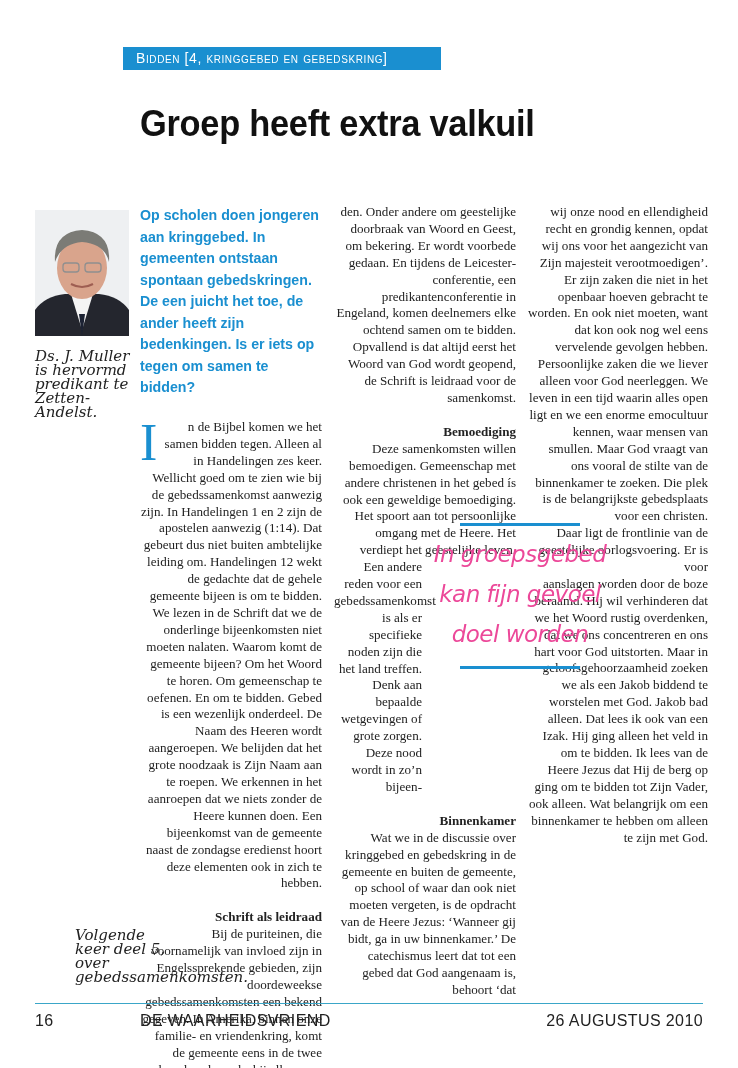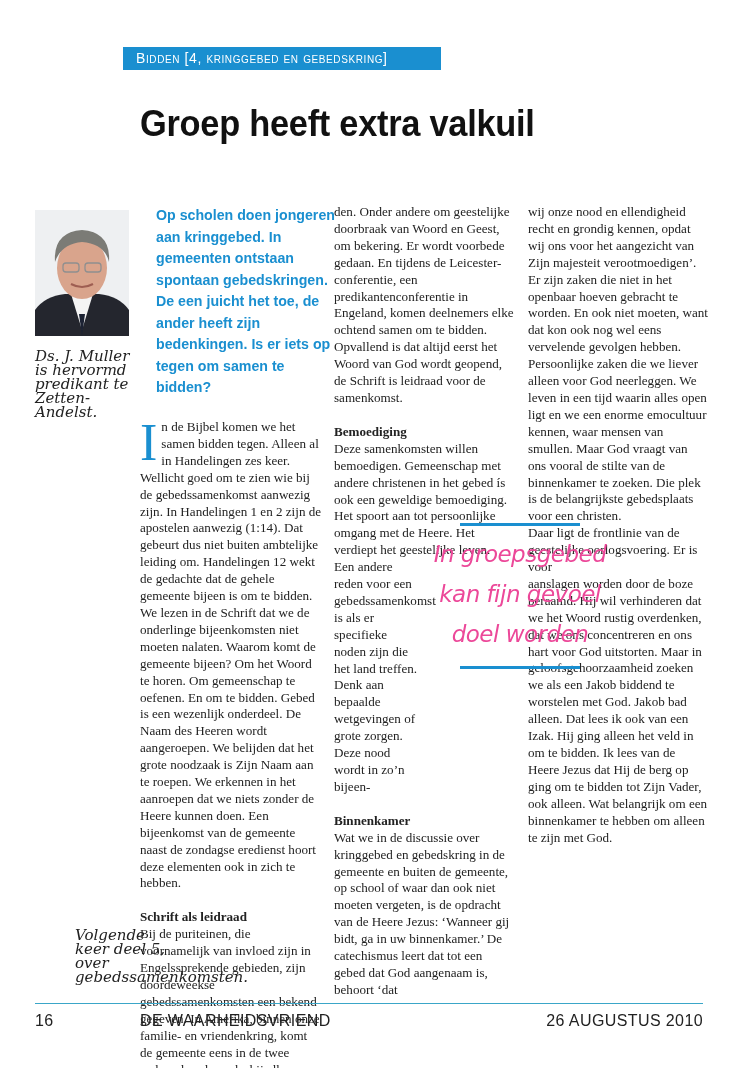--- a/index.html
+++ b/index.html
@@ -14,27 +14,27 @@
   .headline { left: 140px; top: 103px; font-family: "Liberation Sans", sans-serif;
               font-weight: bold; font-size: 37px; color: #111; letter-spacing: -0.3px;
               transform: scaleX(0.93); transform-origin: left top; white-space: nowrap; }
 
   .photo { left: 35px; top: 210px; width: 94px; height: 126px; overflow: hidden; background: #e9ecef; }
   .caption { font-family: "DejaVu Serif", serif; font-style: italic; font-size: 15px;
              line-height: 14px; color: #222; }
   .caption-author { left: 35px; top: 349px; width: 100px; }
   .caption-next { left: 35px; top: 928px; width: 100px; margin-left: 40px; }
 
-  .intro { left: 156px; top: 205px; width: 185px; color: #1a8fd0;
+  .intro { left: 140px; top: 205px; width: 185px; color: #1a8fd0;
            font-family: "Liberation Sans", sans-serif; font-weight: bold;
            font-size: 14.2px; line-height: 21.5px; }
   .intro p { margin: 0; }
 
   .col { font-family: "Liberation Serif", serif; font-size: 13.1px; line-height: 16.9px; color: #222; }
-  .col p { margin: 0; }
+  .col p { margin: 0; text-align: right; }
   .col .sub { font-weight: bold; }
   .col .gap { height: 17px; }
   .c1 { left: 140px; top: 419px; width: 182px; }
   .c2 { left: 334px; top: 204px; width: 182px; }
   .c3 { left: 528px; top: 204px; width: 180px; }
   .c2-narrow { width: 88px; }
   .c3-indent { padding-left: 92px; }
 
   .dropcap { float: left; font-family: "Liberation Serif", serif; font-size: 52px; line-height: 44px;
              color: #1a8fd0; margin: 2px 4px 0 0; font-weight: normal; }

